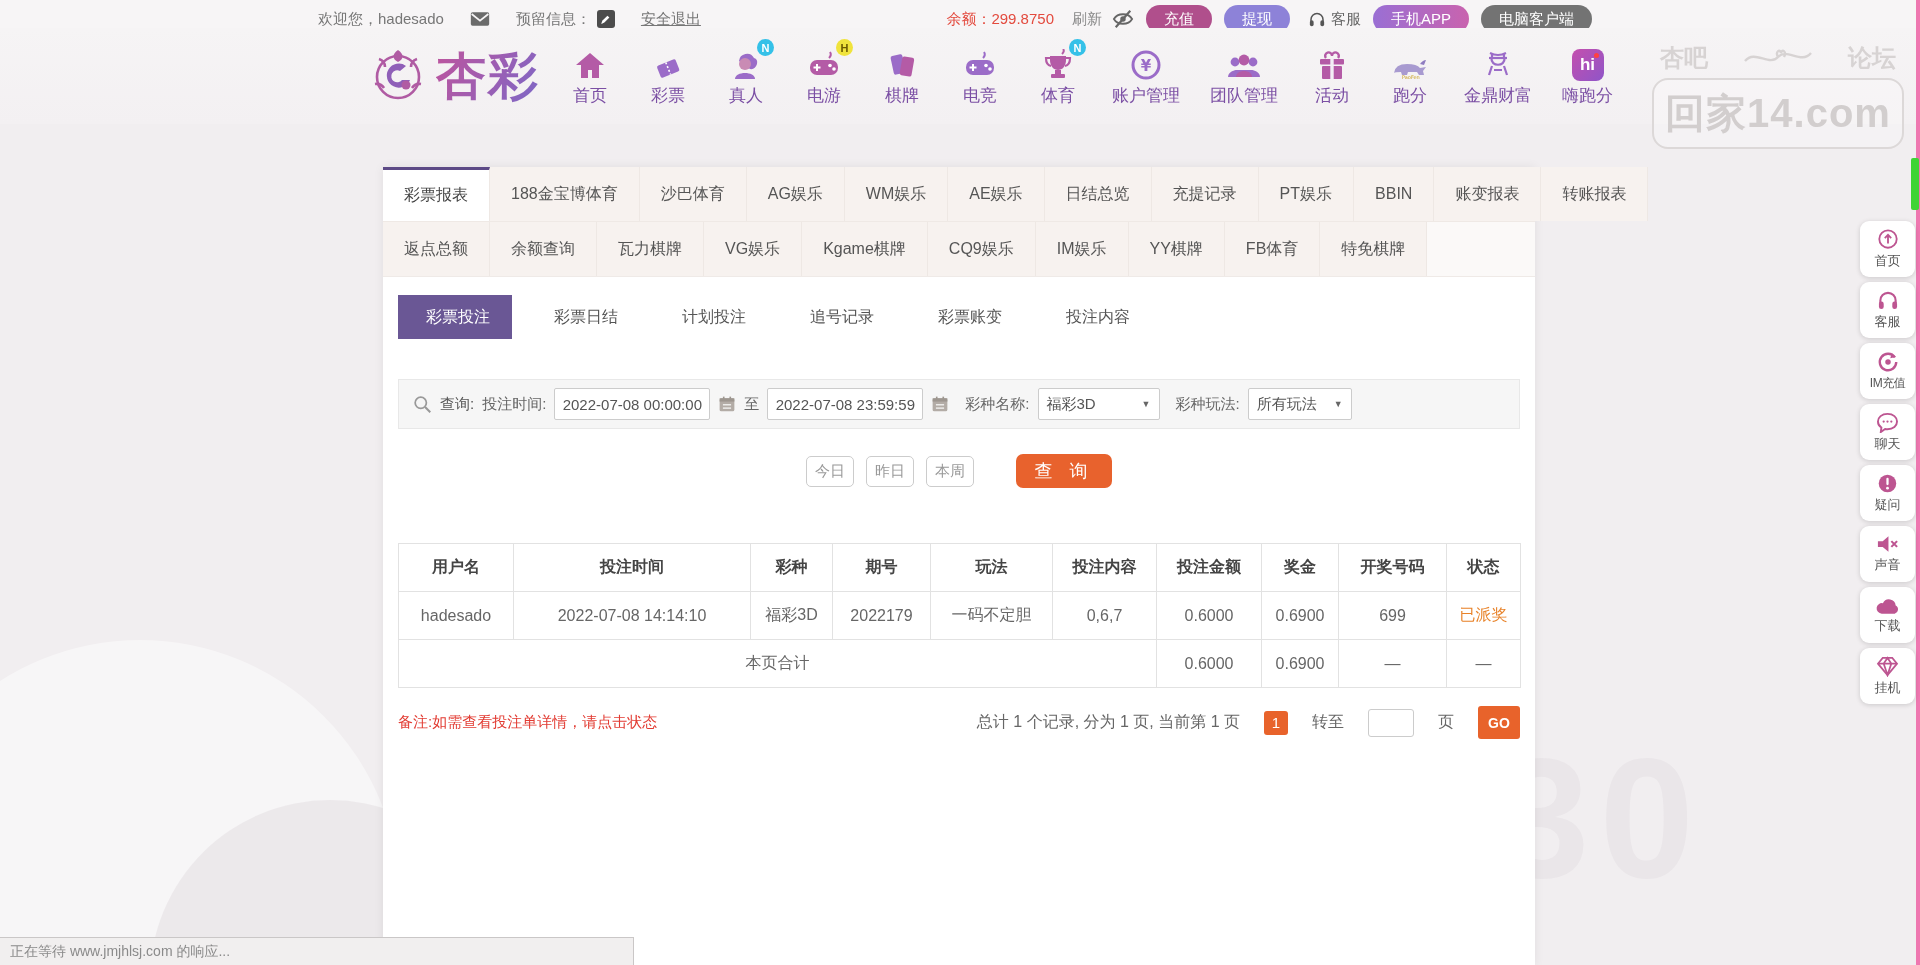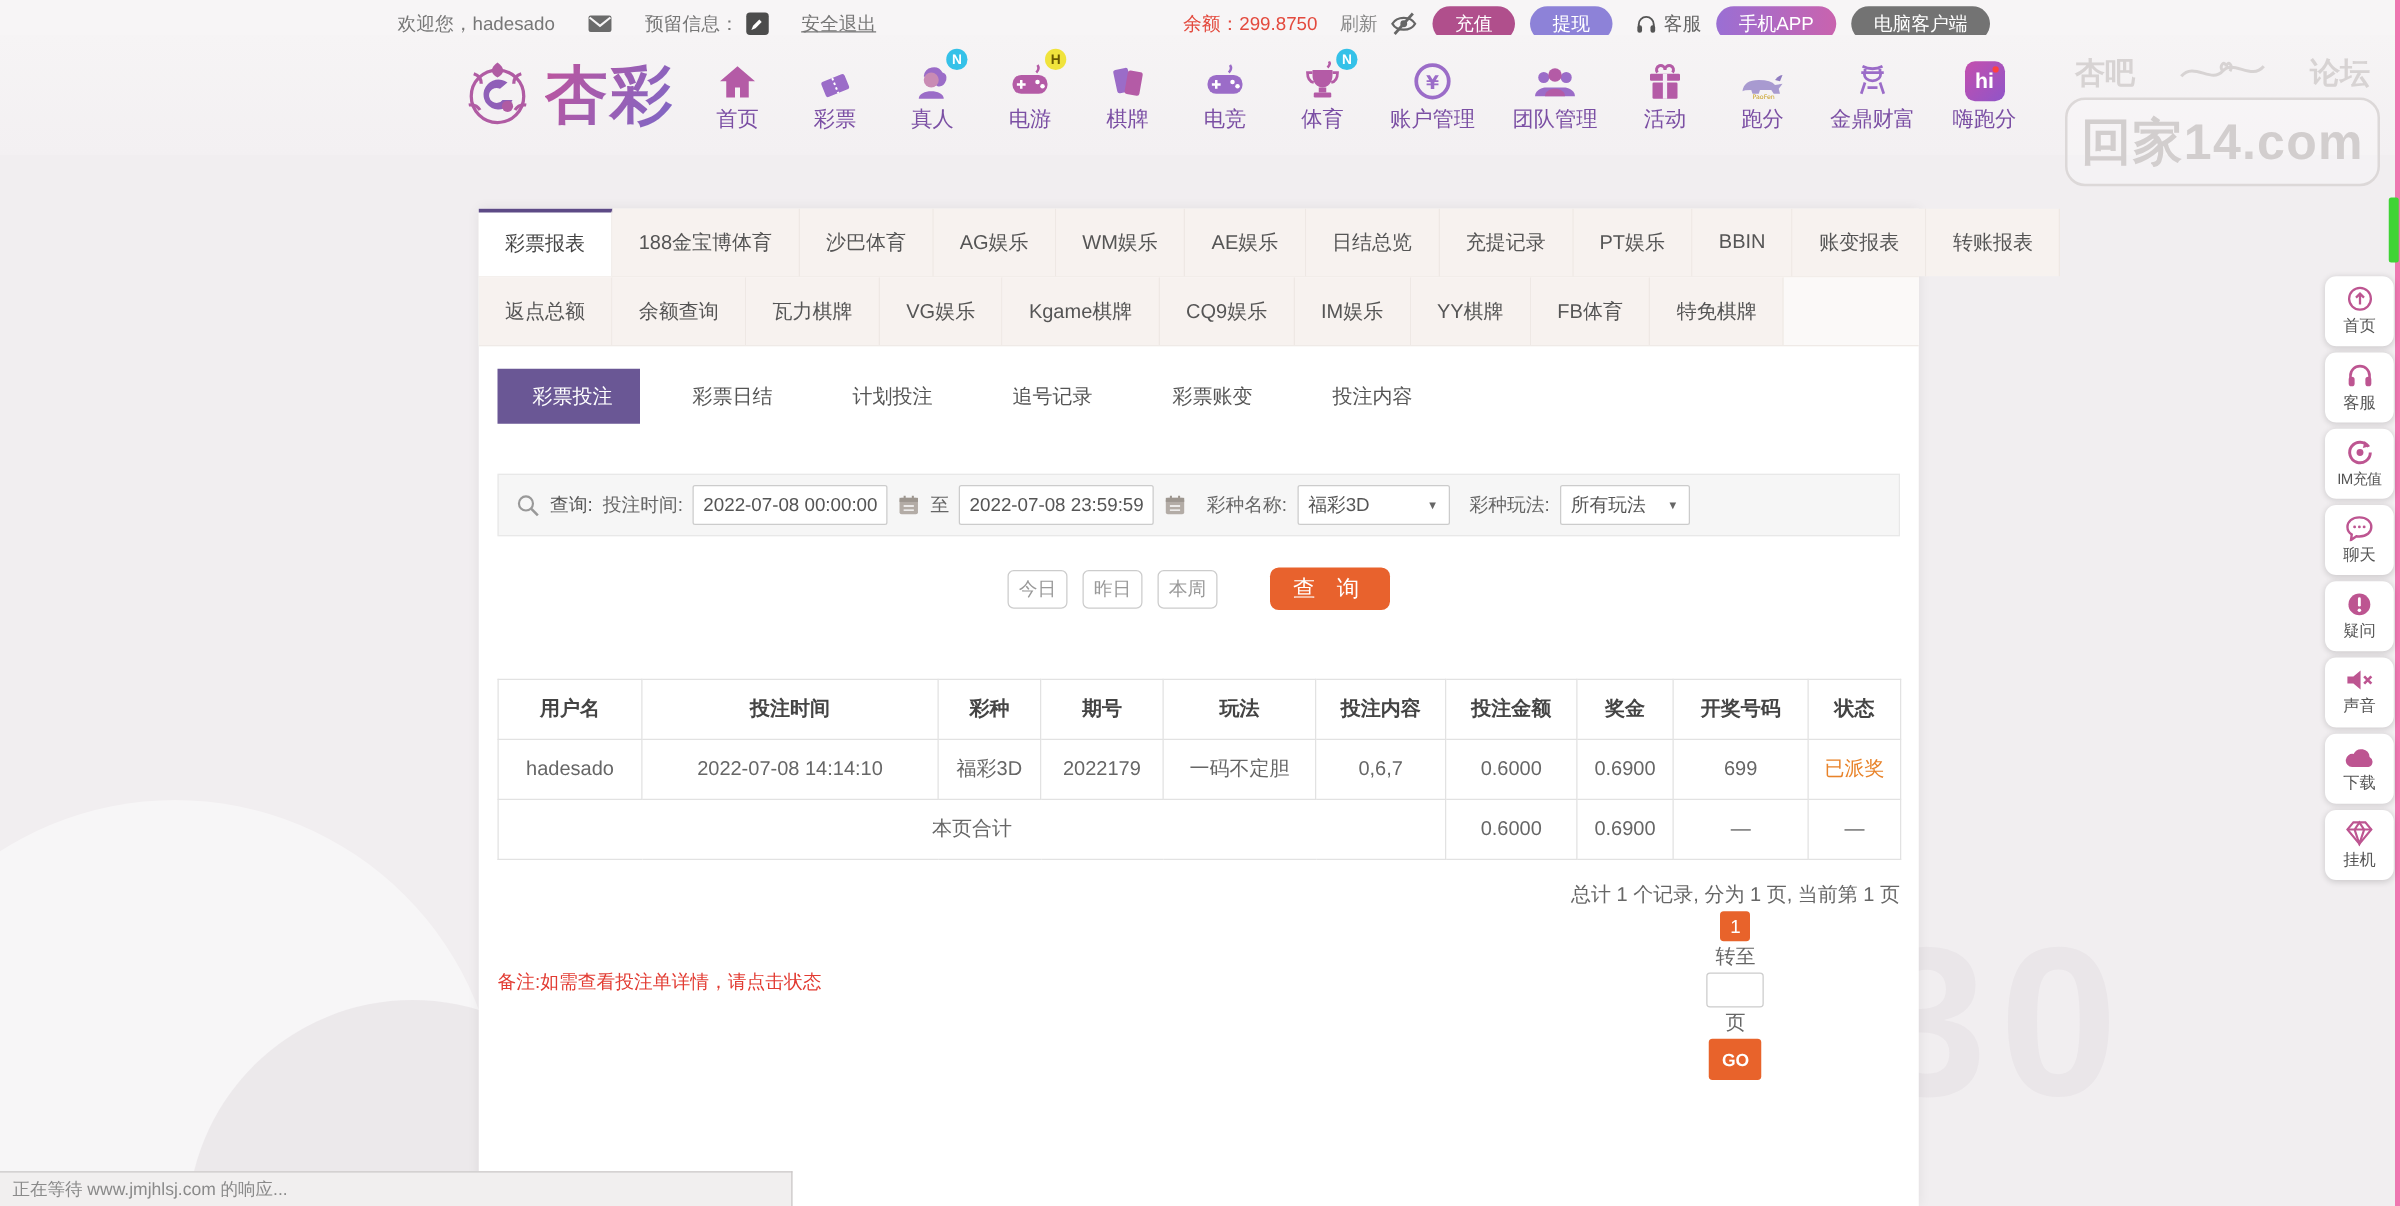--- a/index.html
+++ b/index.html
@@ -69,21 +69,21 @@
   .btn-query { width:96px; height:34px; border:none; border-radius:7px; background:#e8622d; color:#fff; font-size:18px; letter-spacing:6px; cursor:pointer; margin-left:30px; }
 
   table.report { border-collapse:collapse; table-layout:fixed; margin:55px 15px 0 15px; width:1122px; font-size:16px; color:#666; }
   .report th, .report td { border:1px solid #e2e2e2; height:48px; text-align:center; overflow:hidden; white-space:nowrap; }
   .report th { font-weight:bold; color:#444; font-size:16px; background:#fff; }
   .status-paid { color:#e8832a; cursor:pointer; }
 
   .cardfooter { margin:18px 15px 0 15px; display:flex; align-items:center; font-size:15px; }
   .note { color:#e23b32; font-size:15px; }
   .cardfooter .grow { flex:1; }
-  .pager { display:flex; align-items:center; gap:2px; color:#666; font-size:16px;flex-direction:column; }
+  .pager { display:flex; align-items:center; gap:24px; color:#666; font-size:16px; }
   .page-badge { width:24px; height:24px; background:#e8632b; color:#fff; display:flex; align-items:center; justify-content:center; border-radius:3px; font-size:15px; cursor:pointer; }
   .goto-input { width:46px; height:28px; border:1px solid #ccc; border-radius:3px; background:#fff; }
   .btn-go { width:42px; height:33px; background:#e8632b; border:none; border-radius:3px; color:#fff; font-weight:bold; font-size:14px; cursor:pointer; }
 
   
   .sidebar { position:absolute; right:5px; top:221px; display:flex; flex-direction:column; gap:5px; z-index:3; }
   .side-item { width:55px; height:56px; background:#fff; border-radius:9px; box-shadow:0 1px 5px rgba(0,0,0,.16); display:flex; flex-direction:column; align-items:center; justify-content:center; cursor:pointer; }
   .side-label { font-size:13px; color:#555; margin-top:2px; white-space:nowrap; }
   .side-label.small { font-size:12px; letter-spacing:-0.5px; }
 

